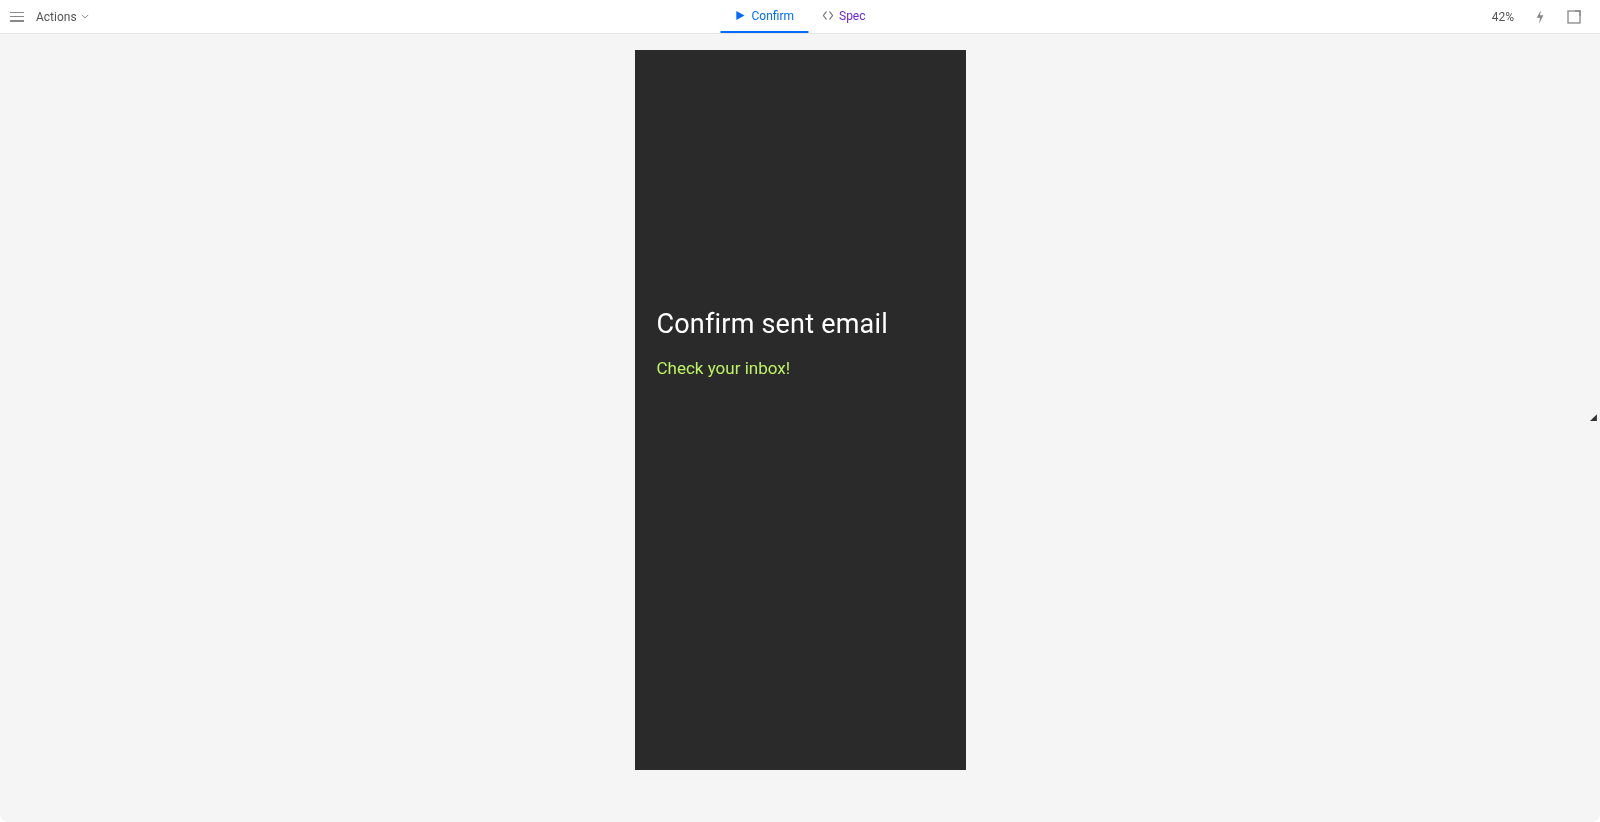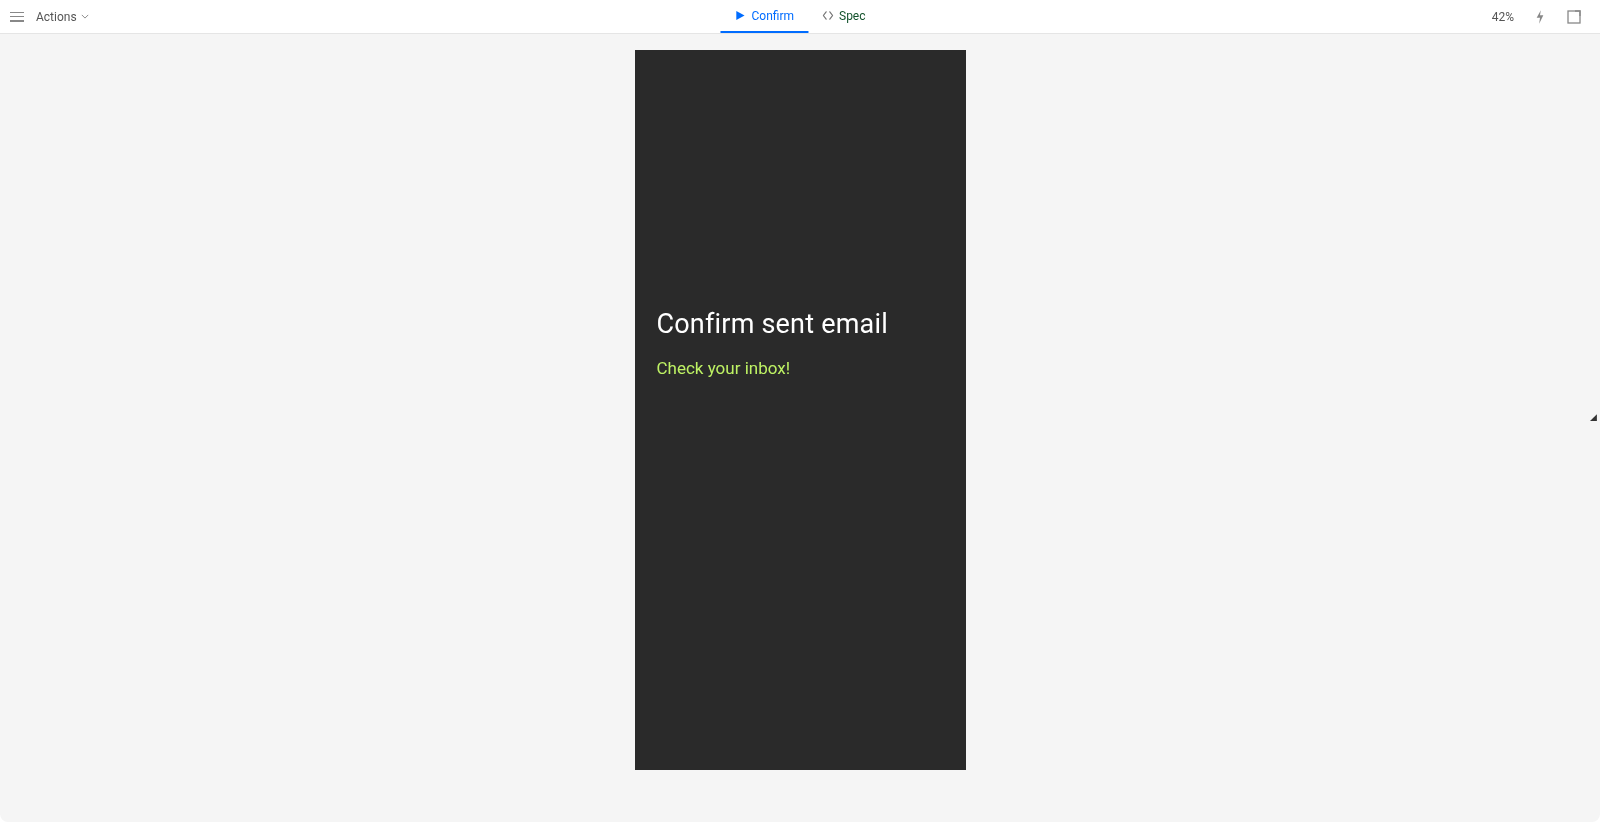--- a/index.html
+++ b/index.html
@@ -63,21 +63,21 @@
       display: flex;
       align-items: stretch;
       height: 100%;
     }
     .tab {
       display: flex;
       align-items: center;
       gap: 6px;
       padding: 0 14px;
       font-size: 12px;
-      color: #14532d;
+      color: #6d28d9;
       cursor: pointer;
       border-bottom: 2px solid transparent;
     }
     .tab.active {
       color: #006cff;
       border-bottom-color: #006cff;
     }
     .tab svg {
       width: 11px;
       height: 11px;

